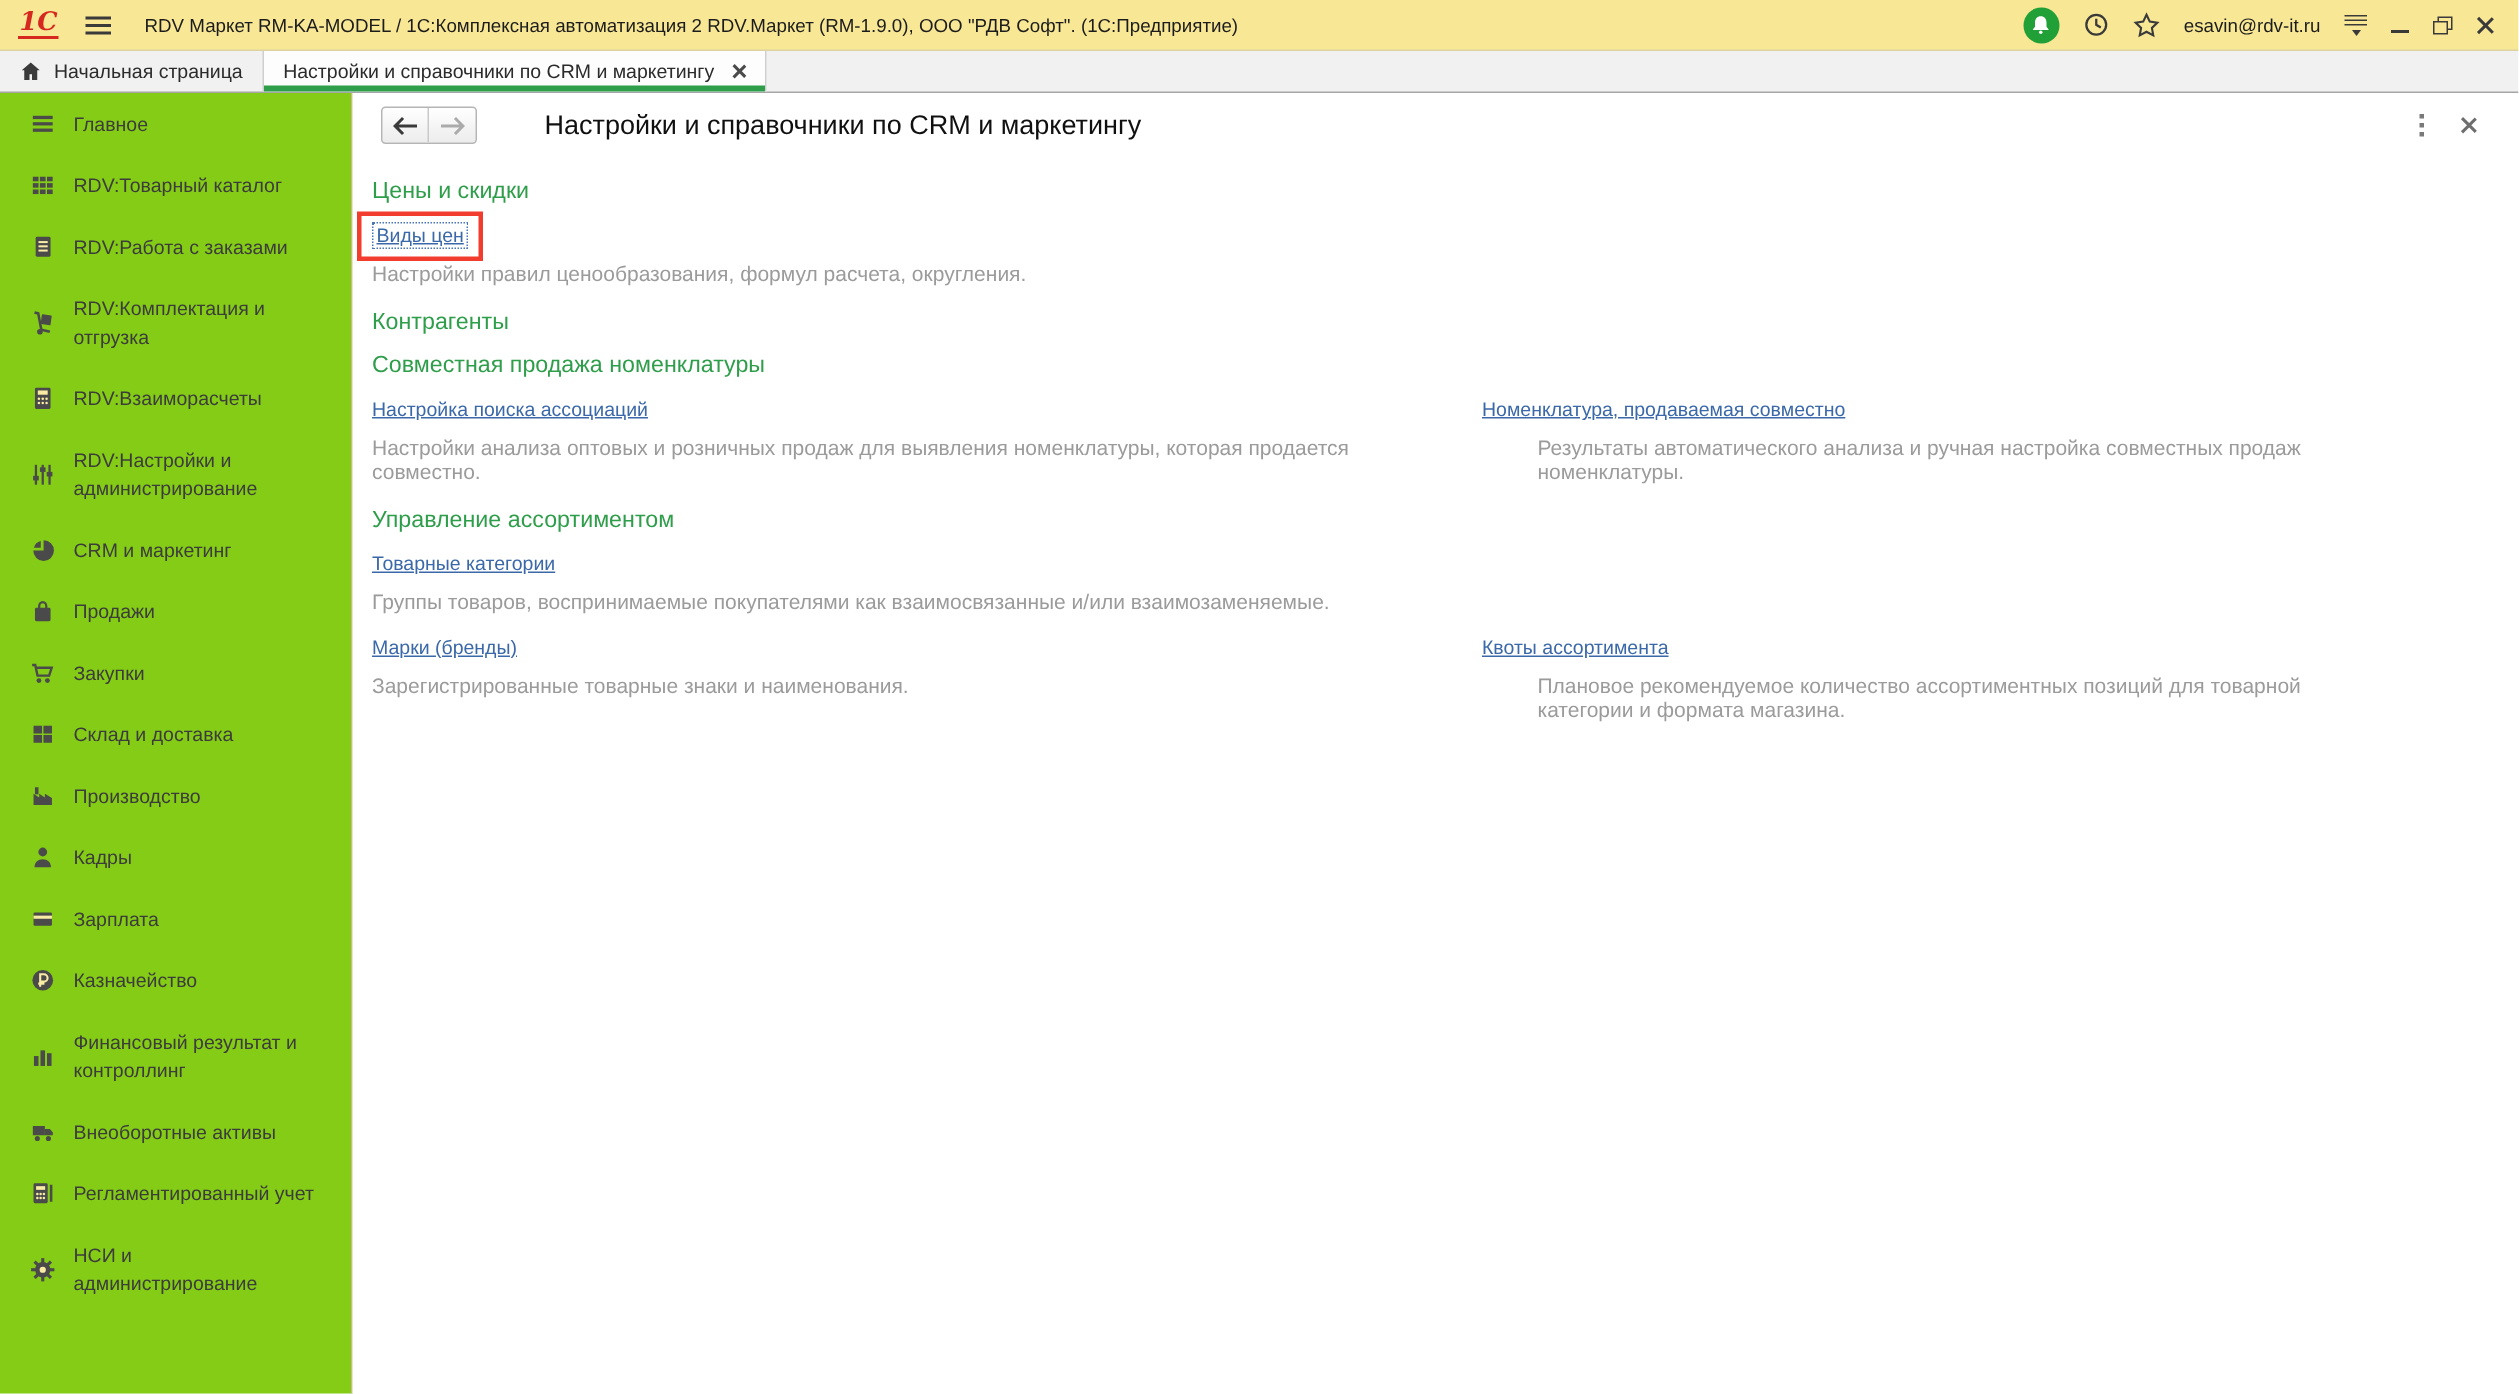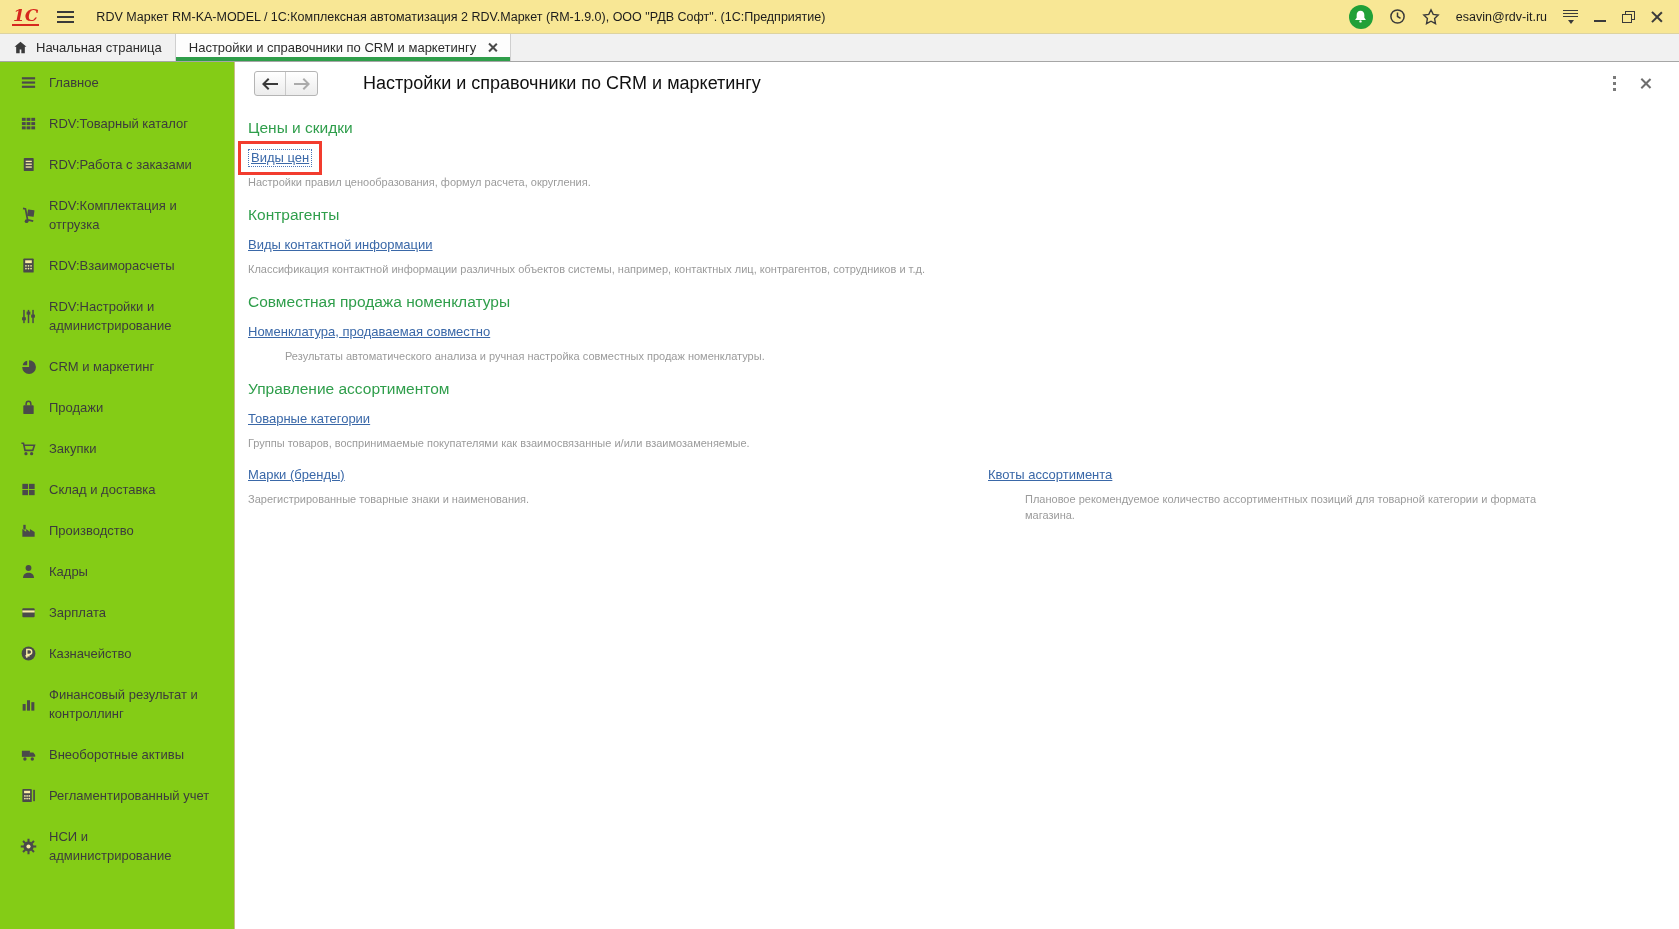--- a/index.html
+++ b/index.html
@@ -60,21 +60,21 @@
   .hdr-close::before,.hdr-close::after { content:''; position:absolute; left:4.8px; top:-1px; width:1.5px; height:13px; background:#6e6e6e; }
   .hdr-close::before { transform:rotate(45deg); }
   .hdr-close::after { transform:rotate(-45deg); }
 
   
   .content { padding:21px 0 0 13px; }
   .sect-heading { font-size:15.5px; font-weight:400; color:#2f9e4b; margin:2px 0 11px 0; }
   .row { display:grid; grid-template-columns:727px 1fr; column-gap:13px; }
   .cell {}
   .nav-link { color:#3a68a8; font-size:13px; text-decoration:underline; cursor:pointer; display:inline-block; }
-  .link-desc { color:#9b9b9b; font-size:11px; line-height:16px; margin:8px 0 14px 0; max-width:715px; }
+  .link-desc { color:#9b9b9b; font-size:14px; line-height:16px; margin:8px 0 14px 0; max-width:715px; }
   .cell.right .link-desc { max-width:556px;margin-left:37px; }
   .hl-box { display:inline-block; border:3px solid #f23c2e; padding:4px 7px 5px 7px; margin:-7px 0 -9px -10px; }
   .hl-box .nav-link { border:1px dotted #4a76b8; padding:0 2px 1px 2px; }
 </style>
 </head>
 <body>
 
 <div class="topbar">
   <span class="logo">1С</span>
   <span class="hamb-wrap">
@@ -361,25 +361,23 @@
           </span>
         <span class="hdr-close"></span>
       </div>
     </div>
     <div class="content" id="content">
         <div class="sect-heading">Цены и скидки</div>
         <div class="row">
           <div class="cell"><span class="hl-box"><a class="nav-link">Виды цен</a></span><div class="link-desc">Настройки правил ценообразования, формул расчета, округления.</div></div>
         </div>
         <div class="sect-heading">Контрагенты</div>
-        <div class="row">
-          <div class="cell"><a class="nav-link">Виды контактной информации</a><div class="link-desc">Классификация контактной информации различных объектов системы, например, контактных лиц, контрагентов, сотрудников и т.д.</div></div>
-        </div>
         <div class="sect-heading">Совместная продажа номенклатуры</div>
         <div class="row">
+          <div class="cell"><a class="nav-link">Настройка поиска ассоциаций</a><div class="link-desc">Настройки анализа оптовых и розничных продаж для выявления номенклатуры, которая продается совместно.</div></div>
           <div class="cell right"><a class="nav-link">Номенклатура, продаваемая совместно</a><div class="link-desc">Результаты автоматического анализа и ручная настройка совместных продаж номенклатуры.</div></div>
         </div>
         <div class="sect-heading">Управление ассортиментом</div>
         <div class="row">
           <div class="cell"><a class="nav-link">Товарные категории</a><div class="link-desc">Группы товаров, воспринимаемые покупателями как взаимосвязанные и/или взаимозаменяемые.</div></div>
         </div>
         <div class="row">
           <div class="cell"><a class="nav-link">Марки (бренды)</a><div class="link-desc">Зарегистрированные товарные знаки и наименования.</div></div>
           <div class="cell right"><a class="nav-link">Квоты ассортимента</a><div class="link-desc">Плановое рекомендуемое количество ассортиментных позиций для товарной категории и формата магазина.</div></div>
         </div>

